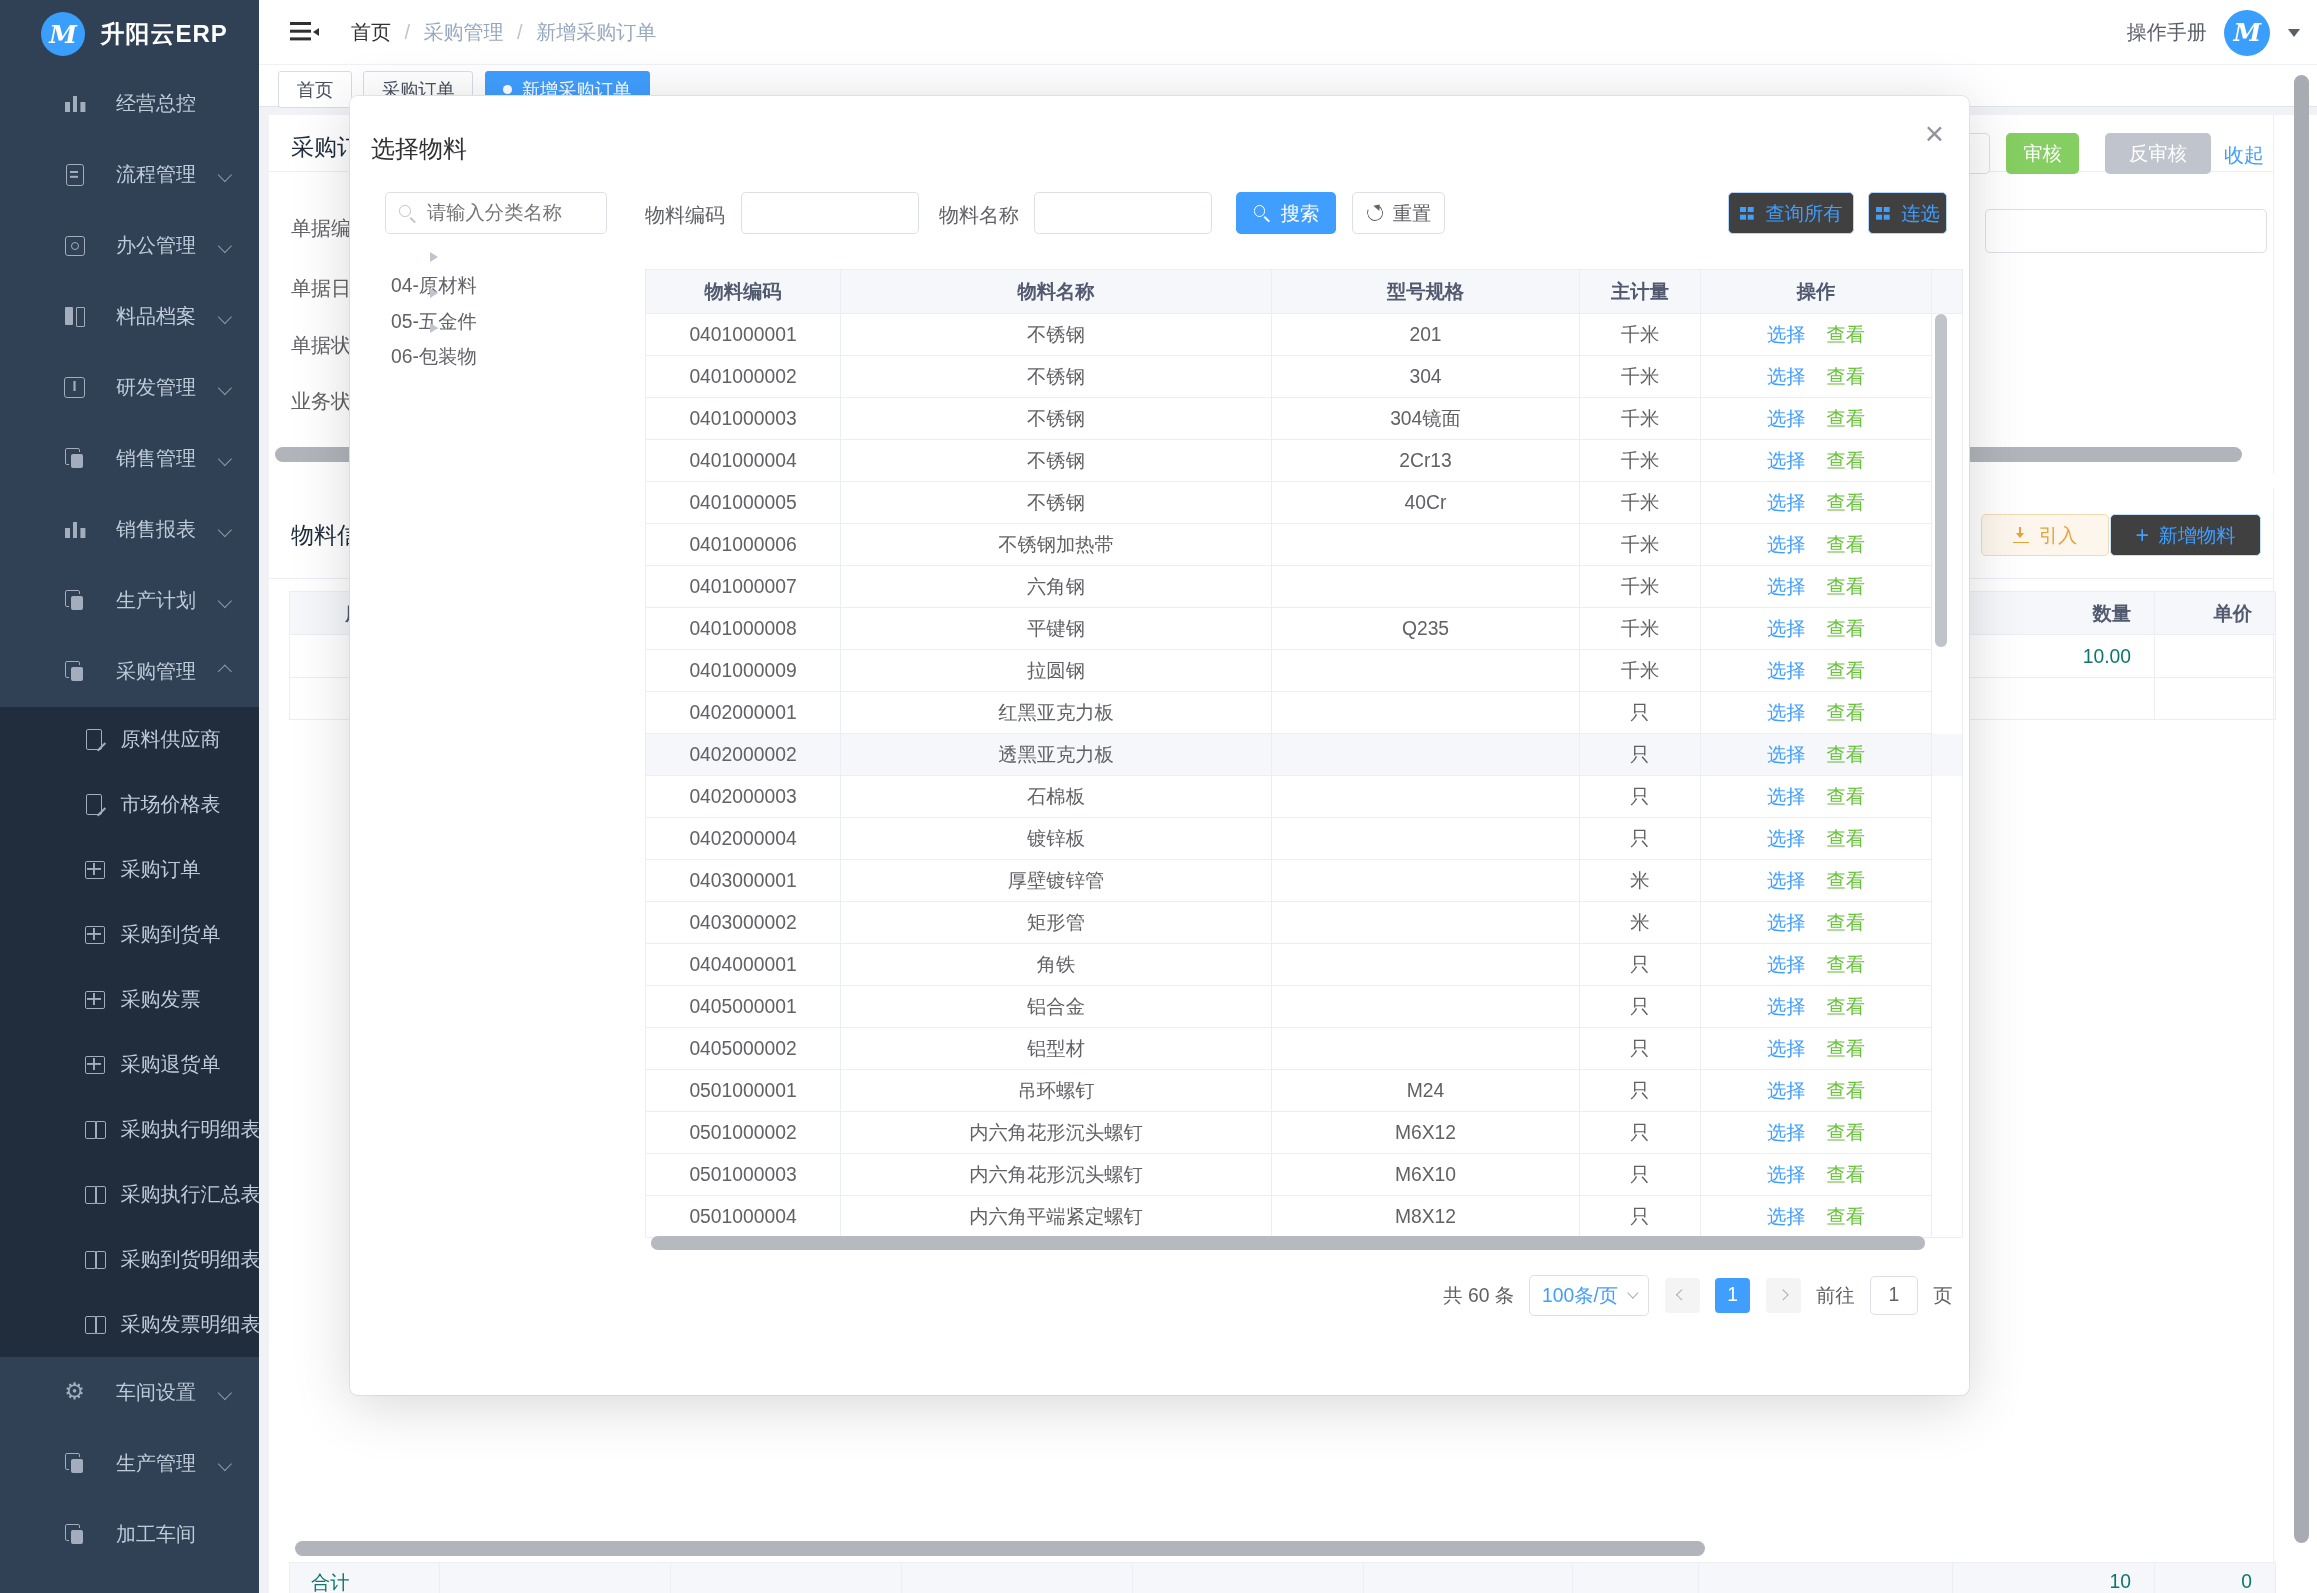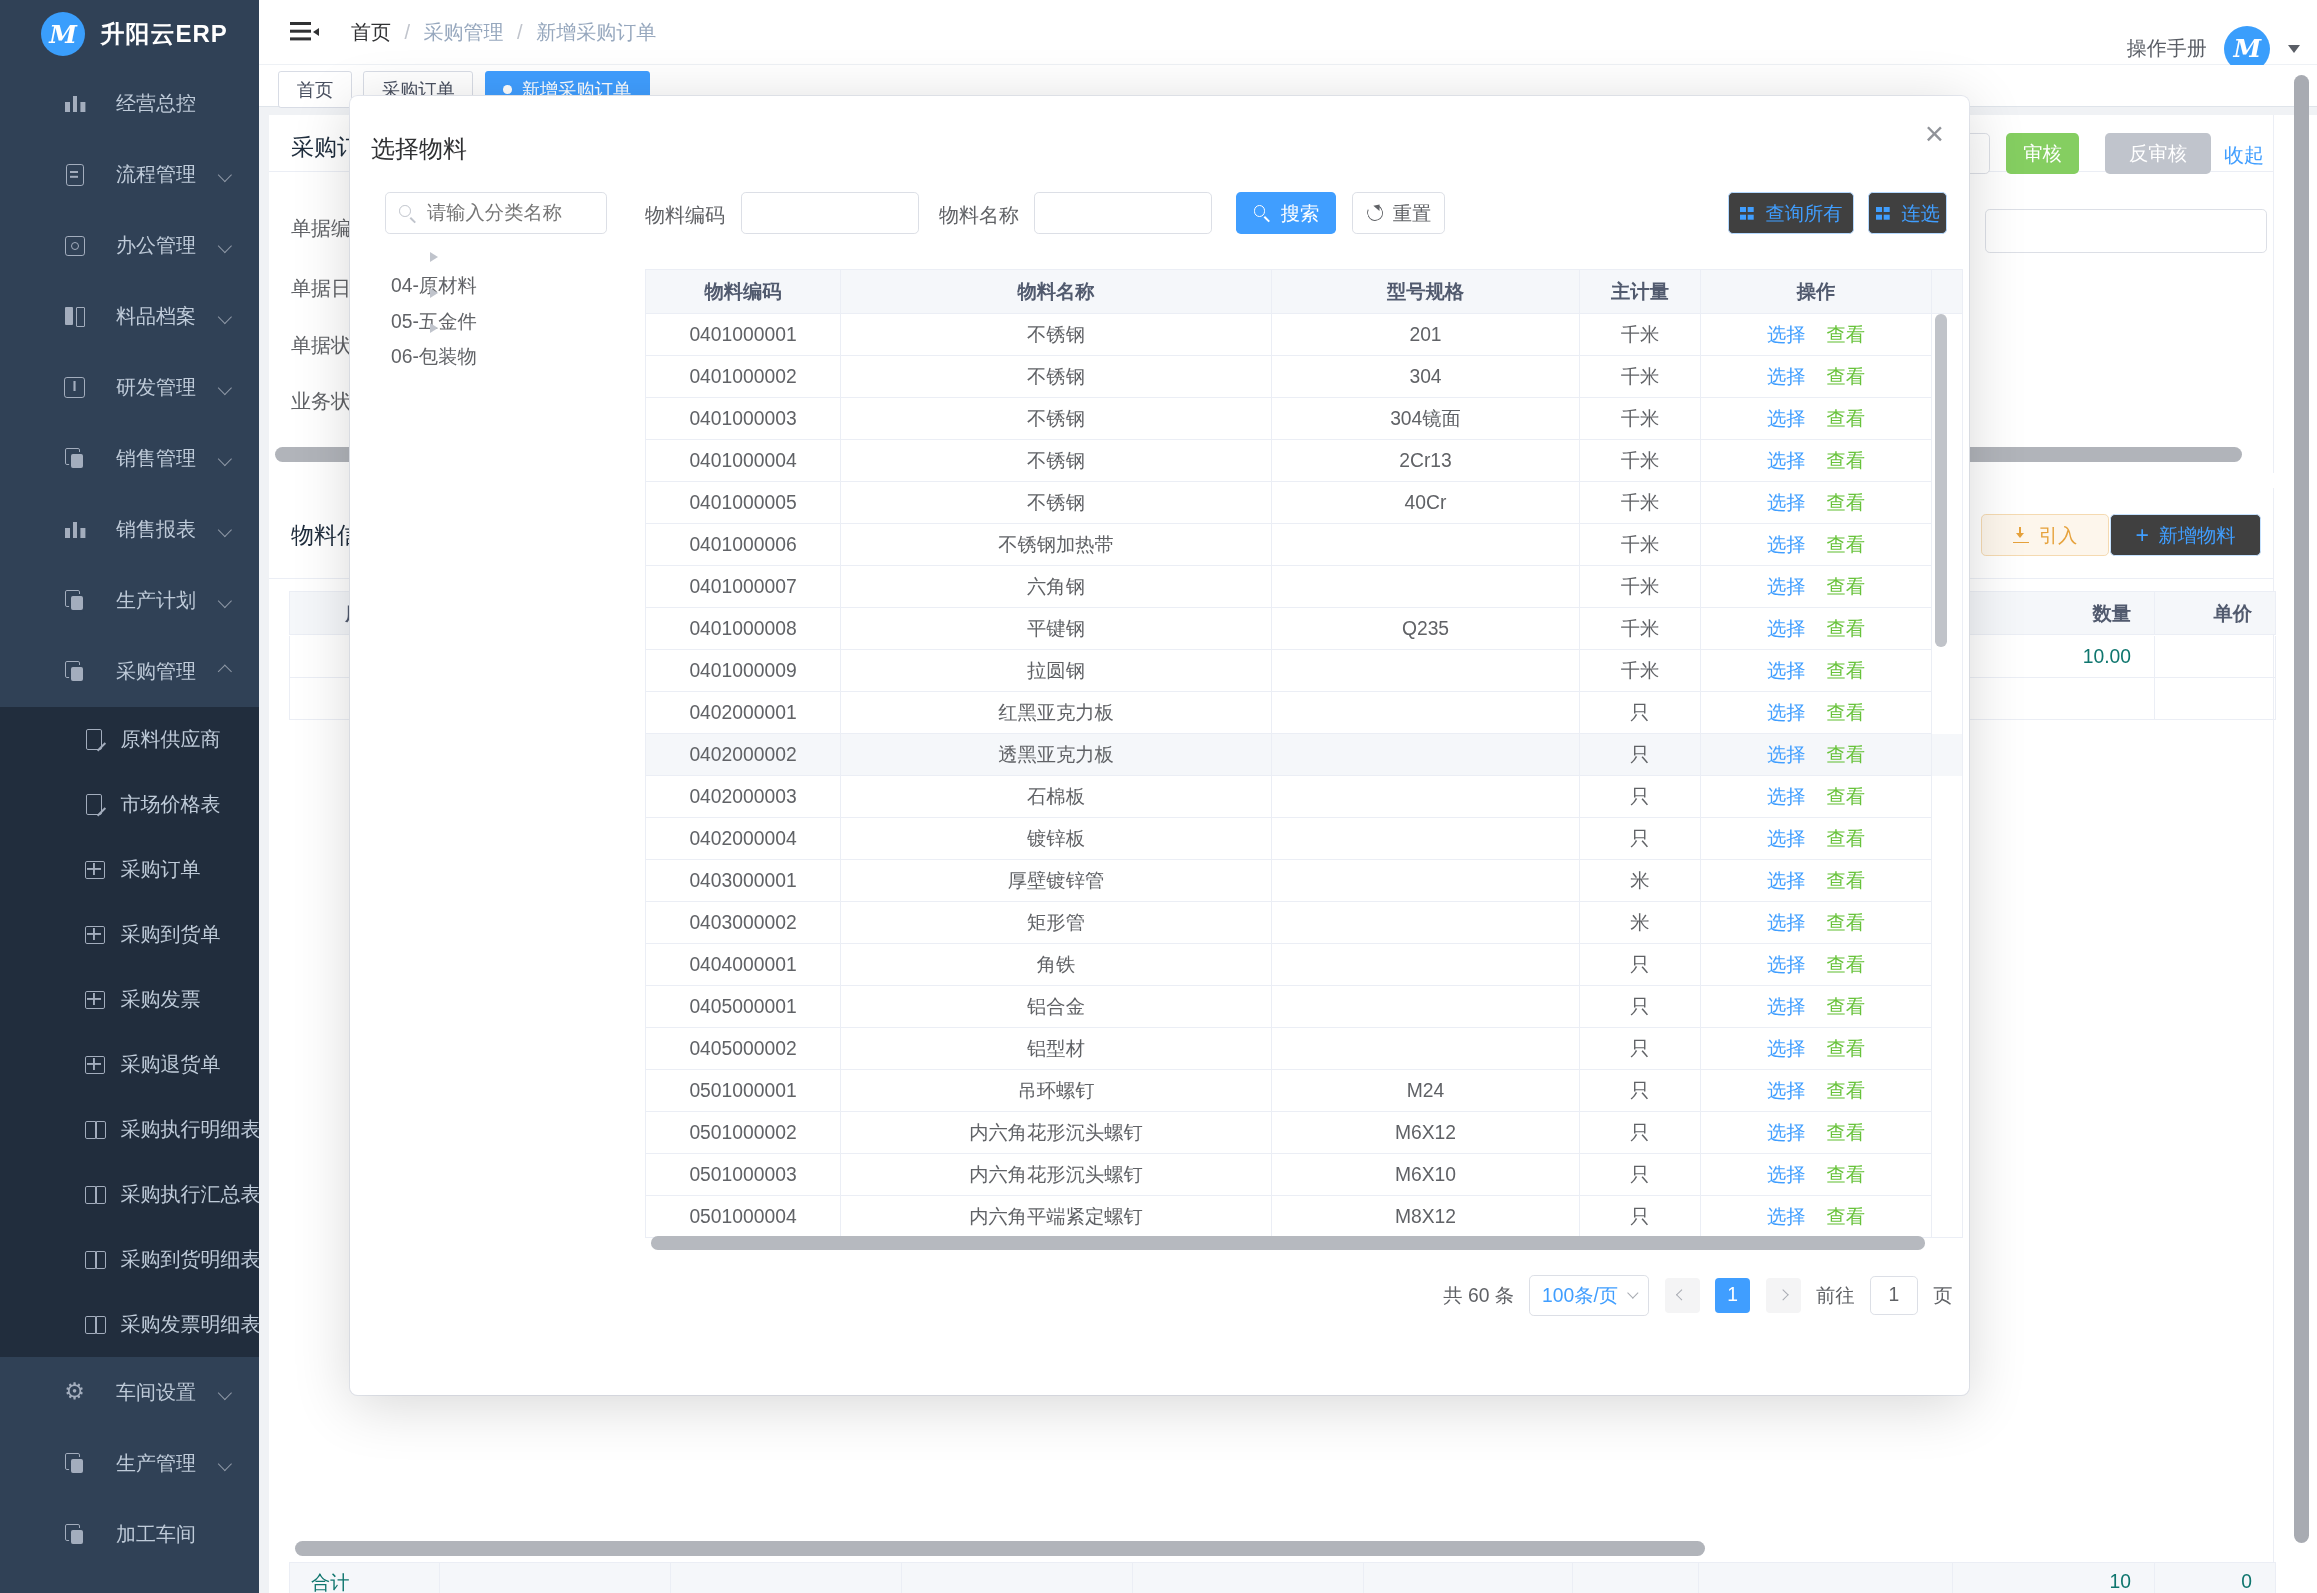--- a/index.html
+++ b/index.html
@@ -64,21 +64,21 @@
 
   
   .topbar { position:absolute; left:259px; top:0; width:2058px; height:65px; background:#fff; border-bottom:1px solid #eef1f5; z-index:4; }
   .fold { position:absolute; left:31px; top:22px; width:29px; height:21px; cursor:pointer; }
   .fold::before { content:""; position:absolute; left:0; top:0; width:21px; height:2.9px; background:#303133; box-shadow:0 7.7px 0 #303133,0 15.4px 0 #303133; }
   .fold::after { content:""; position:absolute; right:0; top:5.8px; border-top:4.8px solid transparent; border-bottom:4.8px solid transparent; border-right:6.8px solid #303133; }
   .breadcrumb { position:absolute; left:92px; top:0; height:65px; display:flex; align-items:center; font-size:20px; }
   .breadcrumb .bc-sep { color:#c0c4cc; margin:0 13.5px; }
   .bc-home { color:#303133; cursor:pointer; }
   .bc-mid, .bc-cur { color:#97a8be; }
-  .topbar-right { position:absolute; right:17.4px; top:16px; height:65px; display:flex; align-items:center; gap:17.4px; }
+  .topbar-right { position:absolute; right:17.4px; top:0; height:65px; display:flex; align-items:center; gap:17.4px; }
   .manual { font-size:20px; color:#5a5e66; cursor:pointer; }
   .avatar { width:46px; height:46px; border-radius:50%; background:#3a9efc; color:#fff; display:flex; align-items:center; justify-content:center;
             font-family:"DejaVu Serif",serif; font-style:italic; font-weight:bold; font-size:25px; cursor:pointer; }
 
   
   .tabbar { position:absolute; left:259px; top:65px; width:2058px; height:42px; background:#fff; border-bottom:1px solid #dfe4ea; z-index:4; }
   .tabs { position:absolute; left:19.3px; top:5.8px; display:flex; gap:11.6px; }
   .tab { height:37px; display:flex; align-items:center; padding:0 17.4px; border:1px solid #d8dce5; border-radius:2.9px; background:#fff; color:#495060; font-size:18.3px; cursor:pointer; white-space:nowrap; }
   .tab.active { background:#409eff; border-color:#409eff; color:#fff; }
   .tab .dot { width:8.7px; height:8.7px; border-radius:50%; background:#fff; margin-right:9.7px; }

